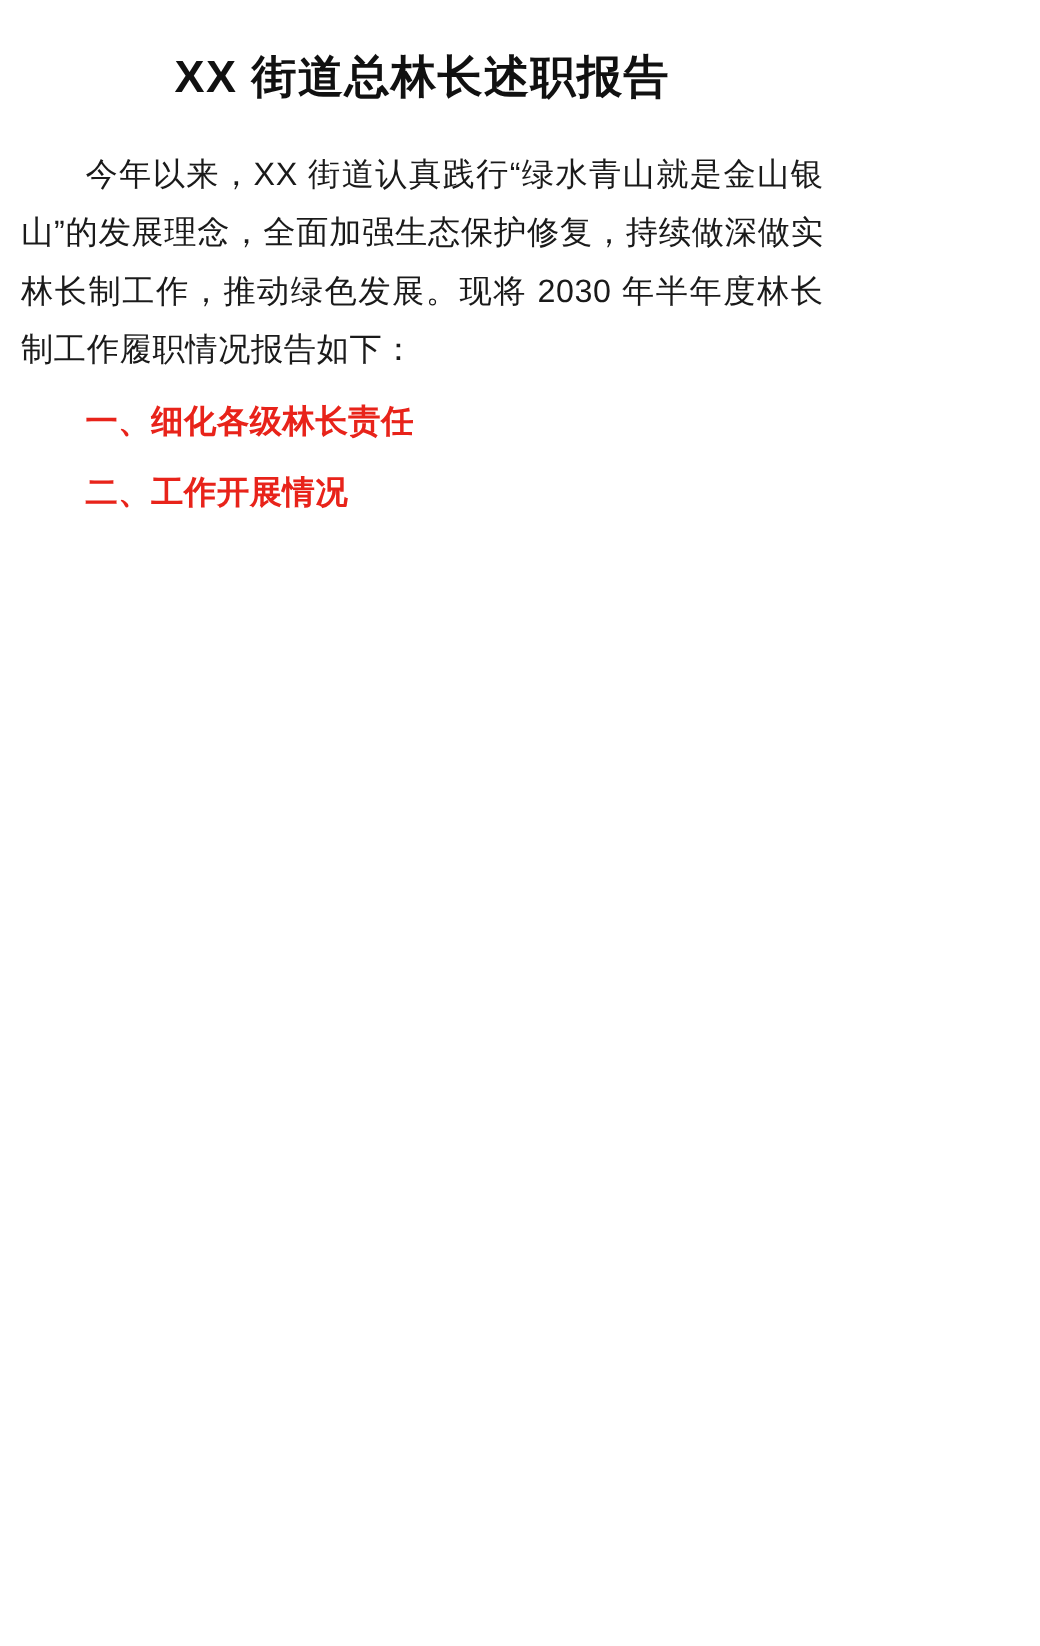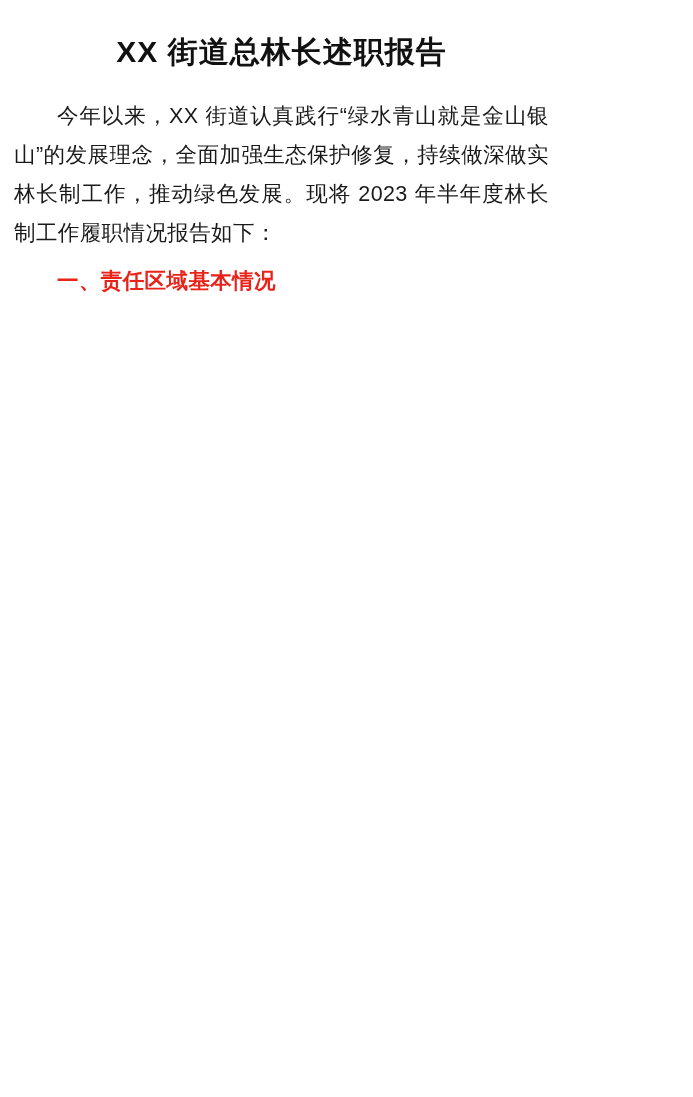--- a/index.html
+++ b/index.html
@@ -53,20 +53,21 @@
     margin-bottom: 0;
   }
 </style>
 </head>
 <body>
 
 <div class="page">
 
   <h1 class="doc-title">XX 街道总林长述职报告</h1>
 
-  <p class="para">今年以来，XX 街道认真践行“绿水青山就是金山银山”的发展理念，全面加强生态保护修复，持续做深做实林长制工作，推动绿色发展。现将 2023 年半年度林长制工作履职情况报告如下：</p>
+  <p class="para">今年以来，XX 街道认真践行“绿水青山就是金山银山”的发展理念，全面加强生态保护修复，持续做深做实林长制工作，推动绿色发展。现将 2030 年半年度林长制工作履职情况报告如下：</p>
 
-  <p class="heading">一、责任区域基本情况</p>
+  <p class="heading">一、细化各级林长责任</p>
 
 
+  <p class="heading">二、工作开展情况</p>
 
 
 </div>
 
 </body></html>

